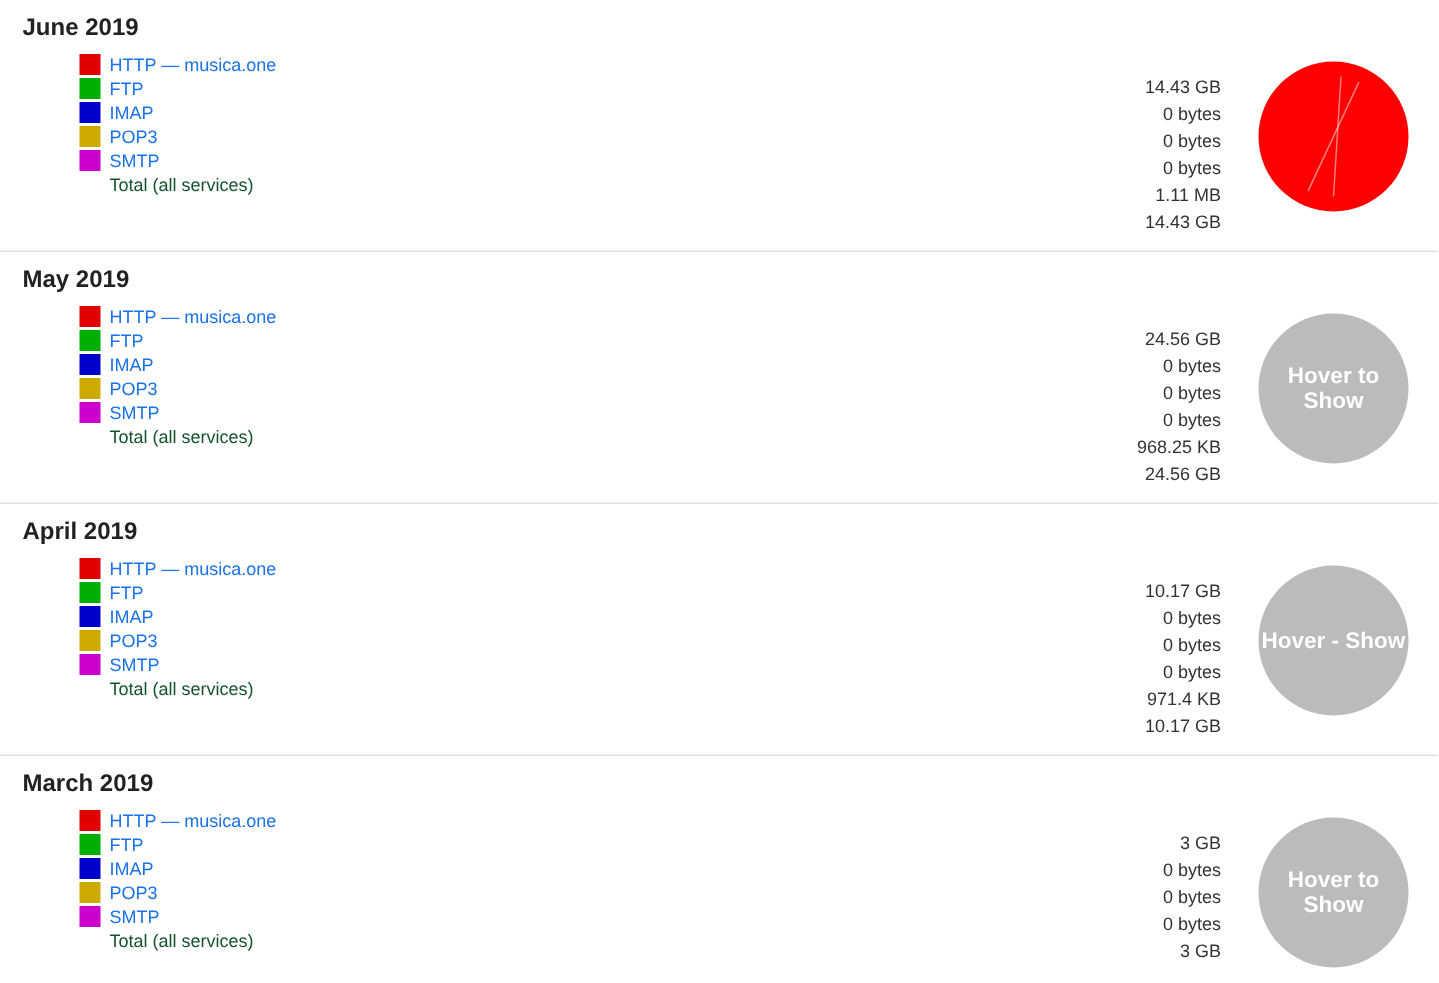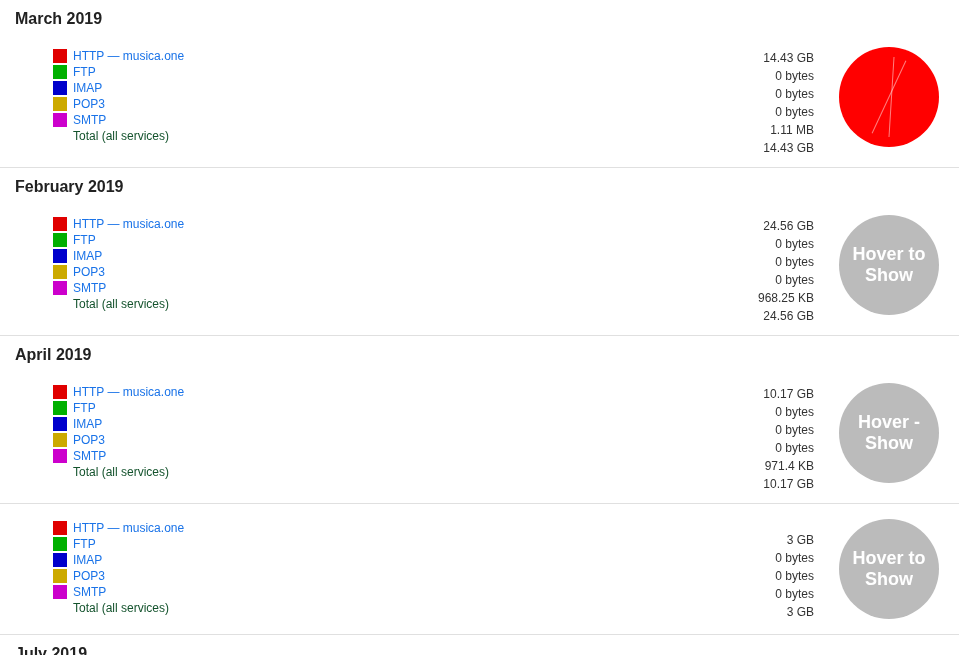--- a/index.html
+++ b/index.html
@@ -20,21 +20,20 @@
       padding: 10px 15px 10px 15px;
     }
     .month-title {
       font-size: 16px;
       font-weight: bold;
       color: #222;
       margin-bottom: 8px;
     }
     .month-content {
       display: flex;
-      align-items: center;
       justify-content: space-between;
       padding-left: 38px;
     }
     .service-list {
       flex: 1;
     }
     .service-item {
       display: flex;
       align-items: center;
       margin-bottom: 2px;
@@ -93,32 +92,32 @@
     }
     .pie-chart-hover {
       width: 100px;
       height: 100px;
       border-radius: 50%;
       background: #bbb;
       display: flex;
       align-items: center;
       justify-content: center;
       color: #fff;
-      font-size: 18px;
+      font-size: 15px;
       font-weight: bold;
       cursor: pointer;
       text-align: center;
     }
   </style>
 </head>
 <body>
 
 <div class="page-container">
 <div class="month-section">
-      <div class="month-title">March 2019</div>
+      <div class="month-title">June 2019</div>
       <div class="month-content">
         <div class="service-list">
           <div class="service-item">
             <span class="service-color" style="background: rgb(224, 0, 0);"></span>
             <a class="service-name" href="#">HTTP — musica.one</a>
           </div>
           <div class="service-item">
             <span class="service-color" style="background: rgb(0, 176, 0);"></span>
             <a class="service-name" href="#">FTP</a>
           </div>
@@ -149,21 +148,21 @@
         <div class="chart-area">
           <div class="pie-chart-visible">
             <svg width="100" height="100" style="position:absolute;top:0;left:0;border-radius:50%;overflow:hidden">
               <line x1="55" y1="10" x2="50" y2="90" stroke="rgba(255,255,255,0.5)" stroke-width="1"></line>
             </svg>
           </div>
         </div>
       </div>
     </div>
     <div class="month-section">
-      <div class="month-title">February 2019</div>
+      <div class="month-title">May 2019</div>
       <div class="month-content">
         <div class="service-list">
           <div class="service-item">
             <span class="service-color" style="background: rgb(224, 0, 0);"></span>
             <a class="service-name" href="#">HTTP — musica.one</a>
           </div>
           <div class="service-item">
             <span class="service-color" style="background: rgb(0, 176, 0);"></span>
             <a class="service-name" href="#">FTP</a>
           </div>
@@ -231,20 +230,21 @@
           <div class="value-item">0 bytes</div>
           <div class="value-item">971.4 KB</div>
           <div class="value-item">10.17 GB</div>
         </div>
         <div class="chart-area">
           <div class="pie-chart-hover">Hover - Show</div>
         </div>
       </div>
     </div>
     <div class="month-section">
+      <div class="month-title">March 2019</div>
       <div class="month-content">
         <div class="service-list">
           <div class="service-item">
             <span class="service-color" style="background: rgb(224, 0, 0);"></span>
             <a class="service-name" href="#">HTTP — musica.one</a>
           </div>
           <div class="service-item">
             <span class="service-color" style="background: rgb(0, 176, 0);"></span>
             <a class="service-name" href="#">FTP</a>
           </div>

